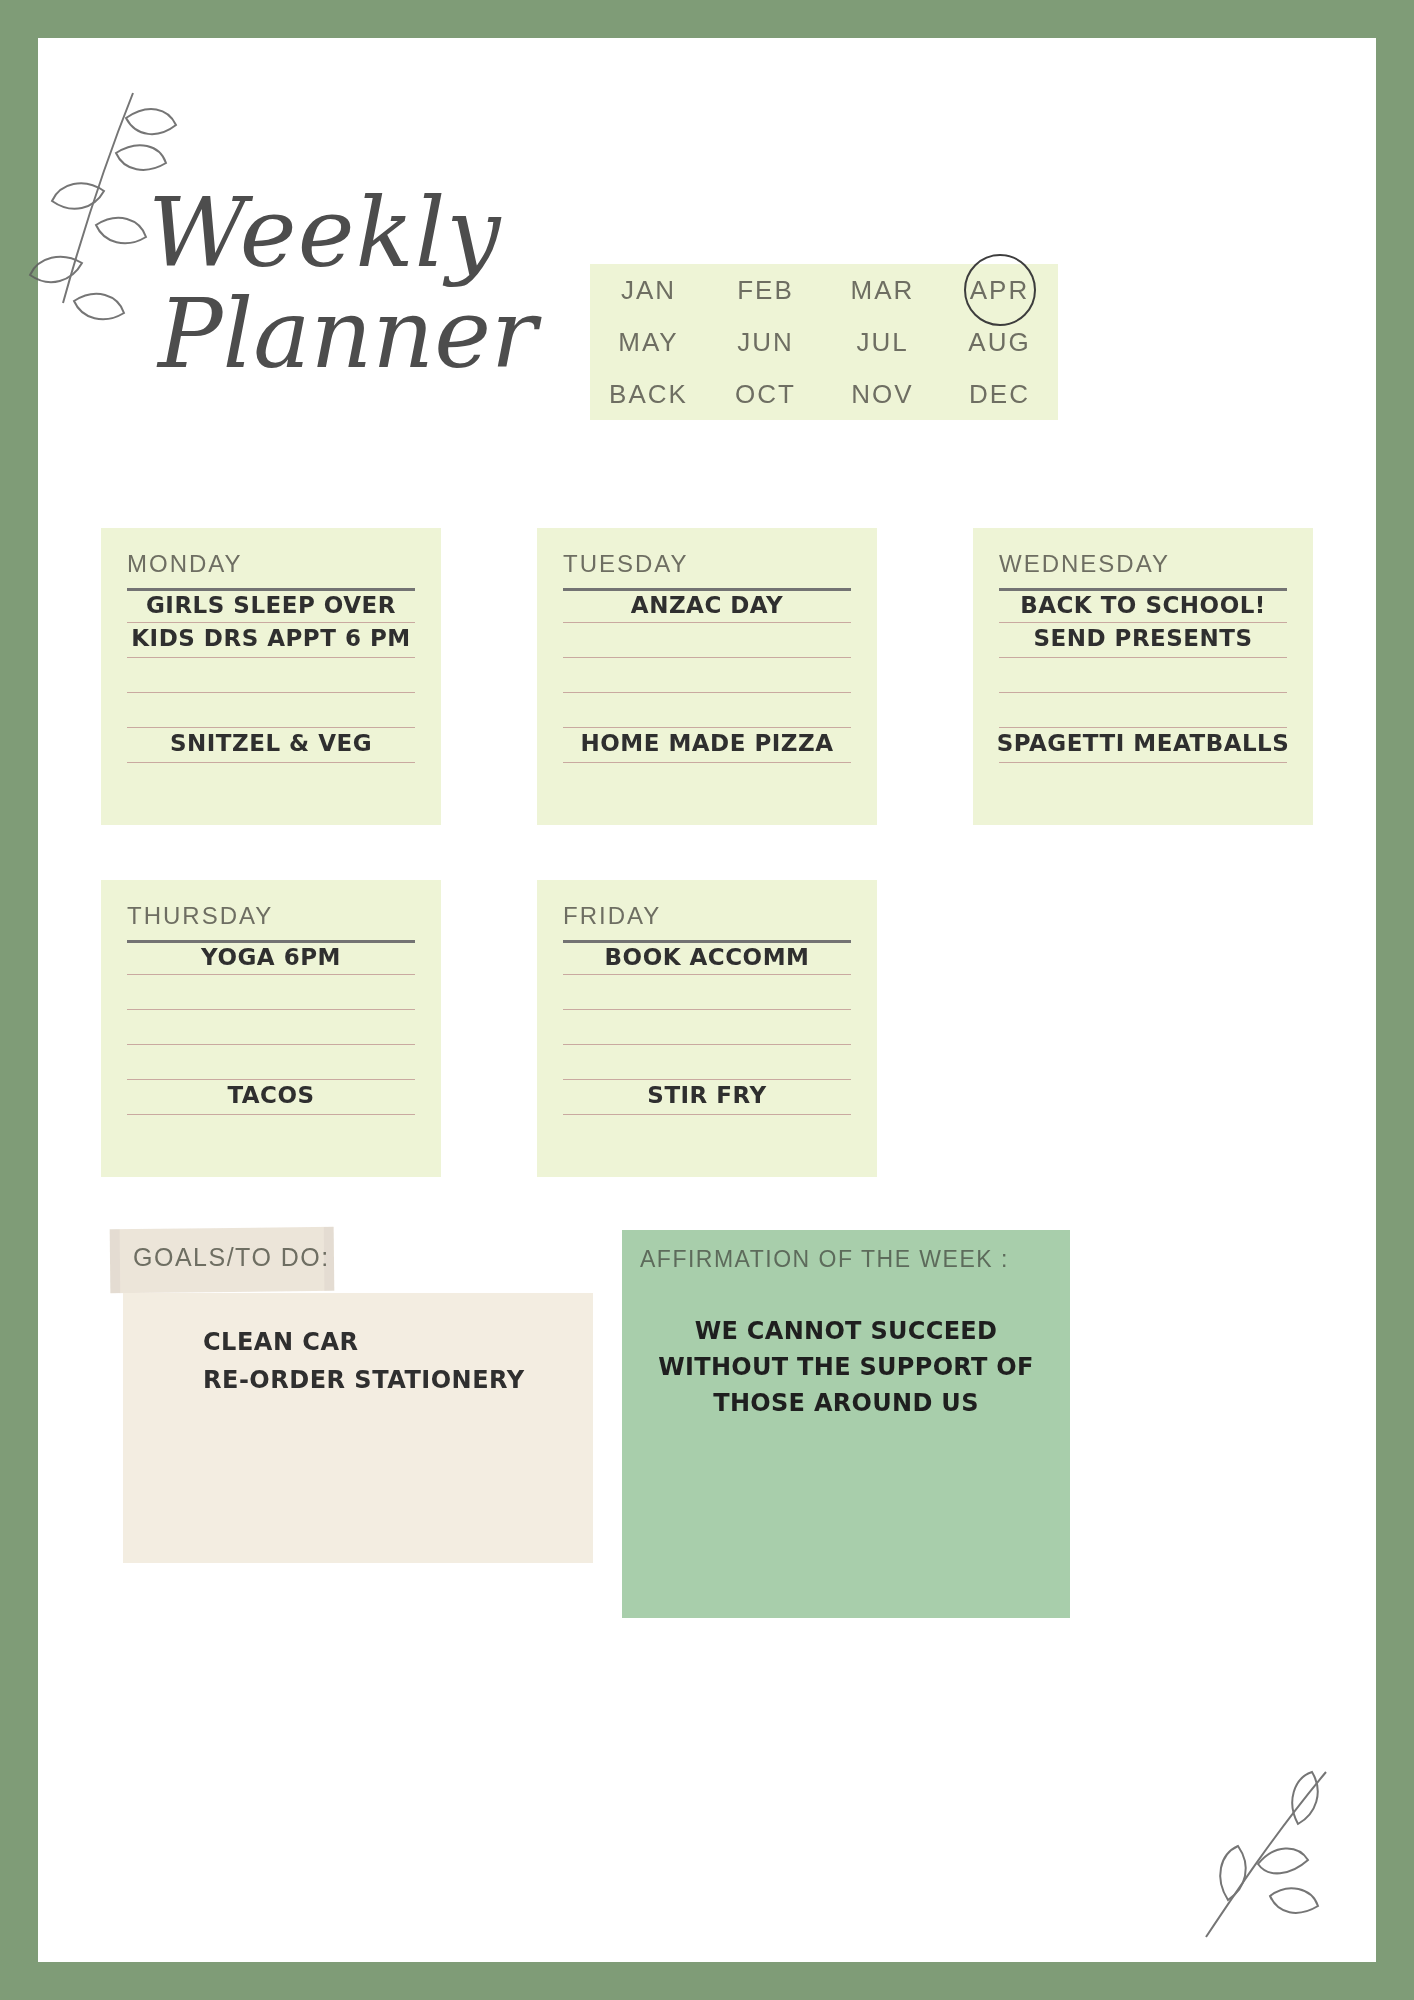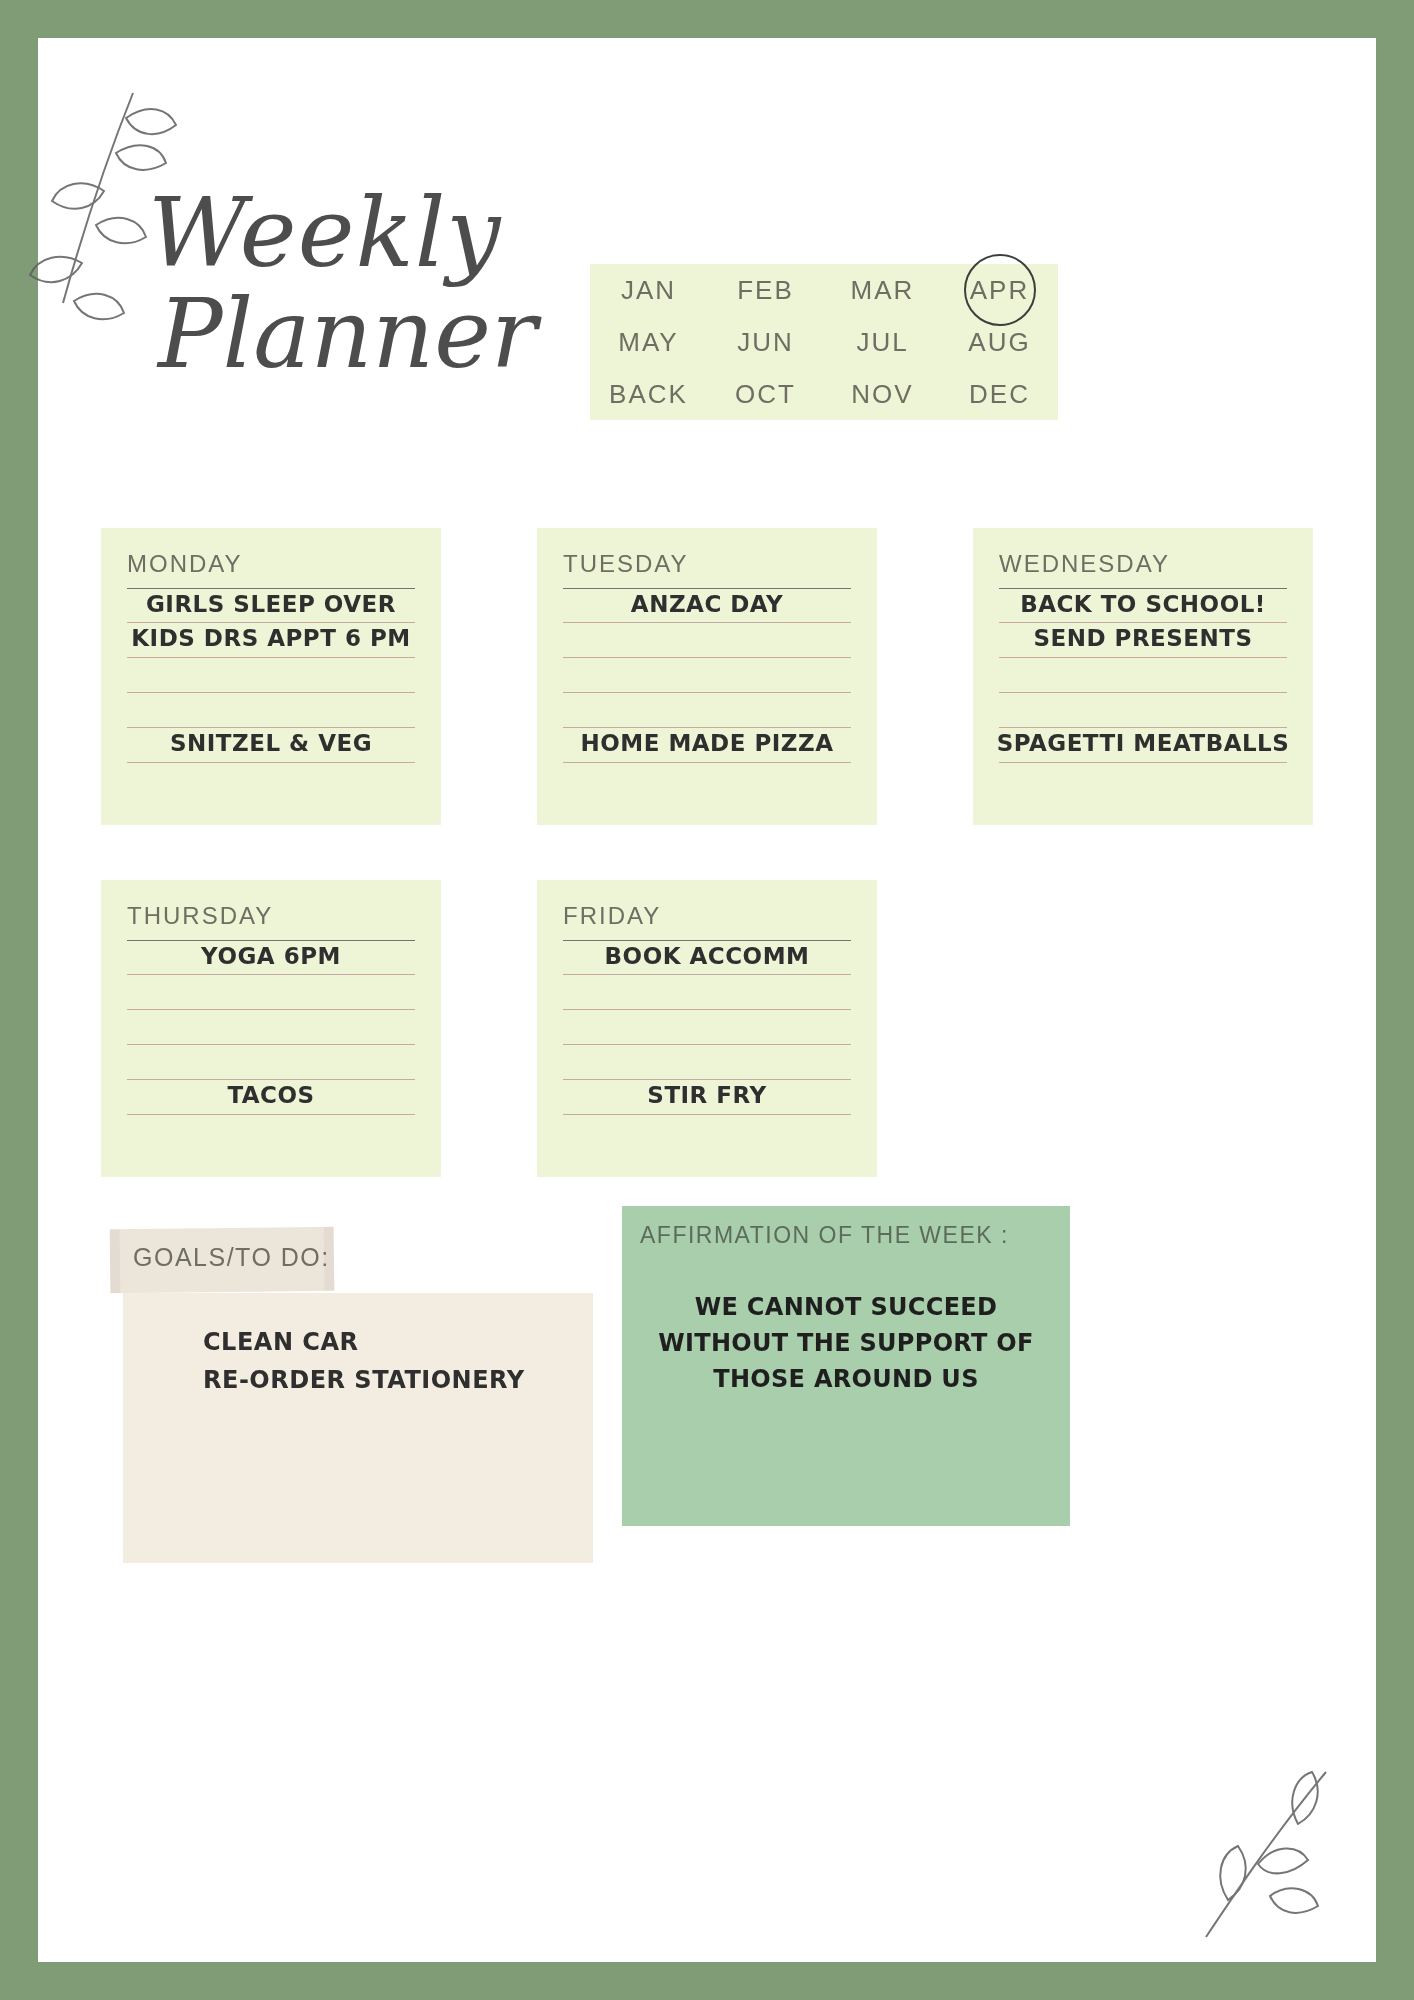--- a/index.html
+++ b/index.html
@@ -151,21 +151,21 @@
     font-size: 23px;
     font-weight: bold;
     color: #2f2f2f;
     font-family: "DejaVu Sans", sans-serif;
     letter-spacing: .5px;
     white-space: nowrap;
     line-height: 1;
     padding-bottom: 3px;
   }
   .line.meal { margin-top: 0; }
-  .overline { border-top: 1px solid #737373; }
+  .overline { border-top: 3px solid #737373; }
 
   
   .goals {
     position: absolute;
     left: 85px;
     top: 1255px;
     width: 470px;
     height: 270px;
     background: #f3ede1;
   }
@@ -210,23 +210,23 @@
     font-weight: bold;
     color: #2f2f2f;
     font-family: "DejaVu Sans", sans-serif;
     letter-spacing: .5px;
     line-height: 1.6;
   }
 
   .affirm {
     position: absolute;
     left: 584px;
-    top: 1168px;
+    top: 1192px;
     width: 448px;
-    height: 320px;
+    height: 388px;
     background: #a8ceab;
   }
   .affirm-label {
     font-size: 23px;
     letter-spacing: 1.5px;
     color: #5d6b5b;
     font-family: "Liberation Sans", sans-serif;
     padding: 16px 0 0 18px;
   }
   .affirm-body {

